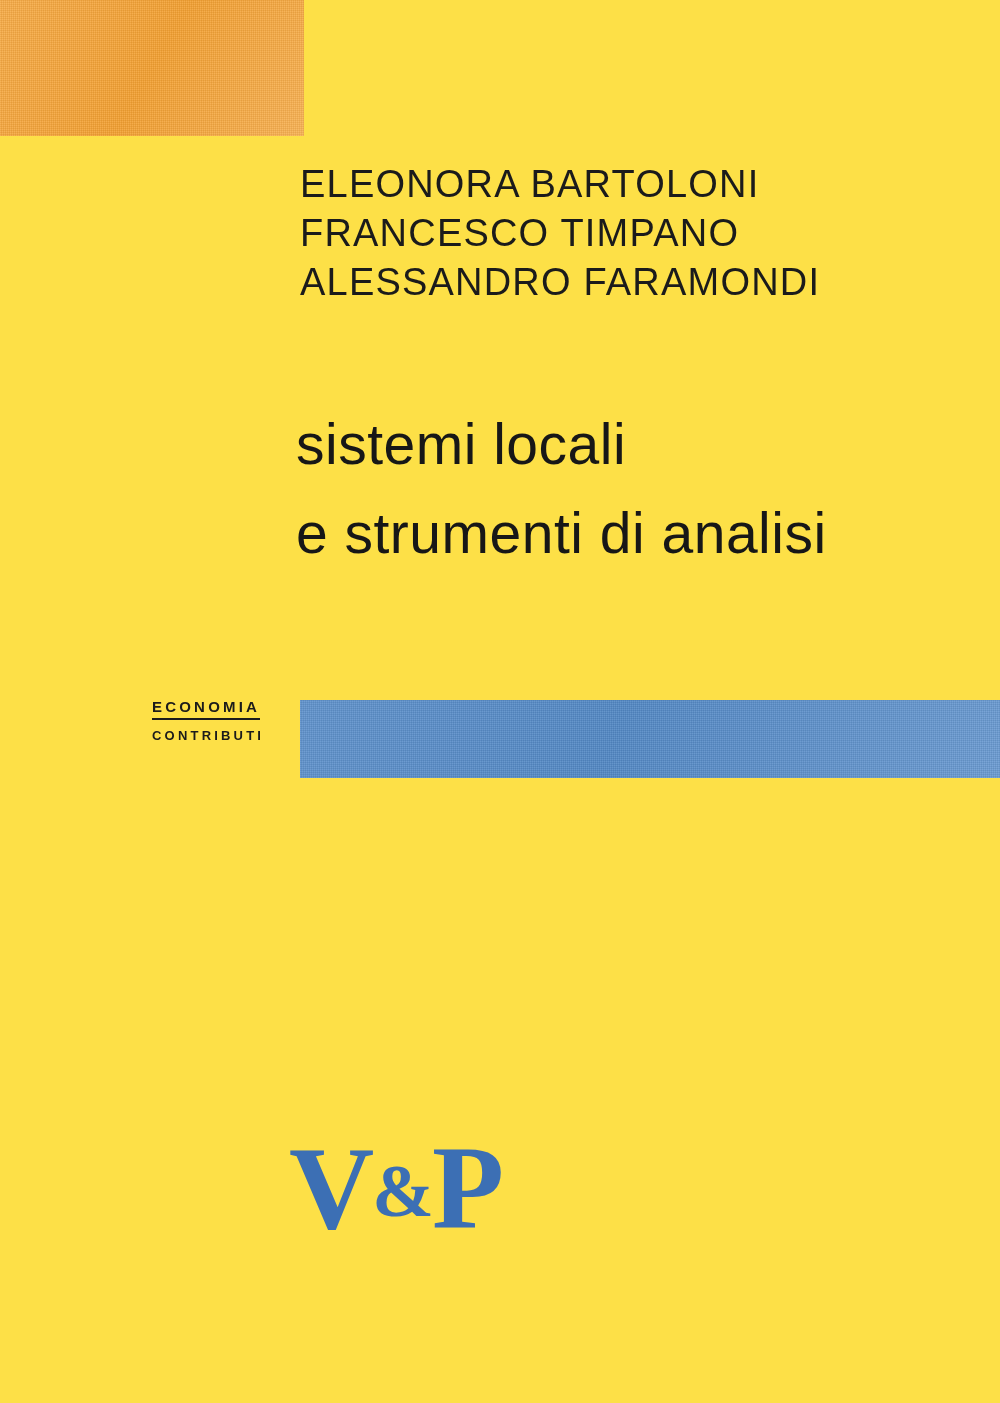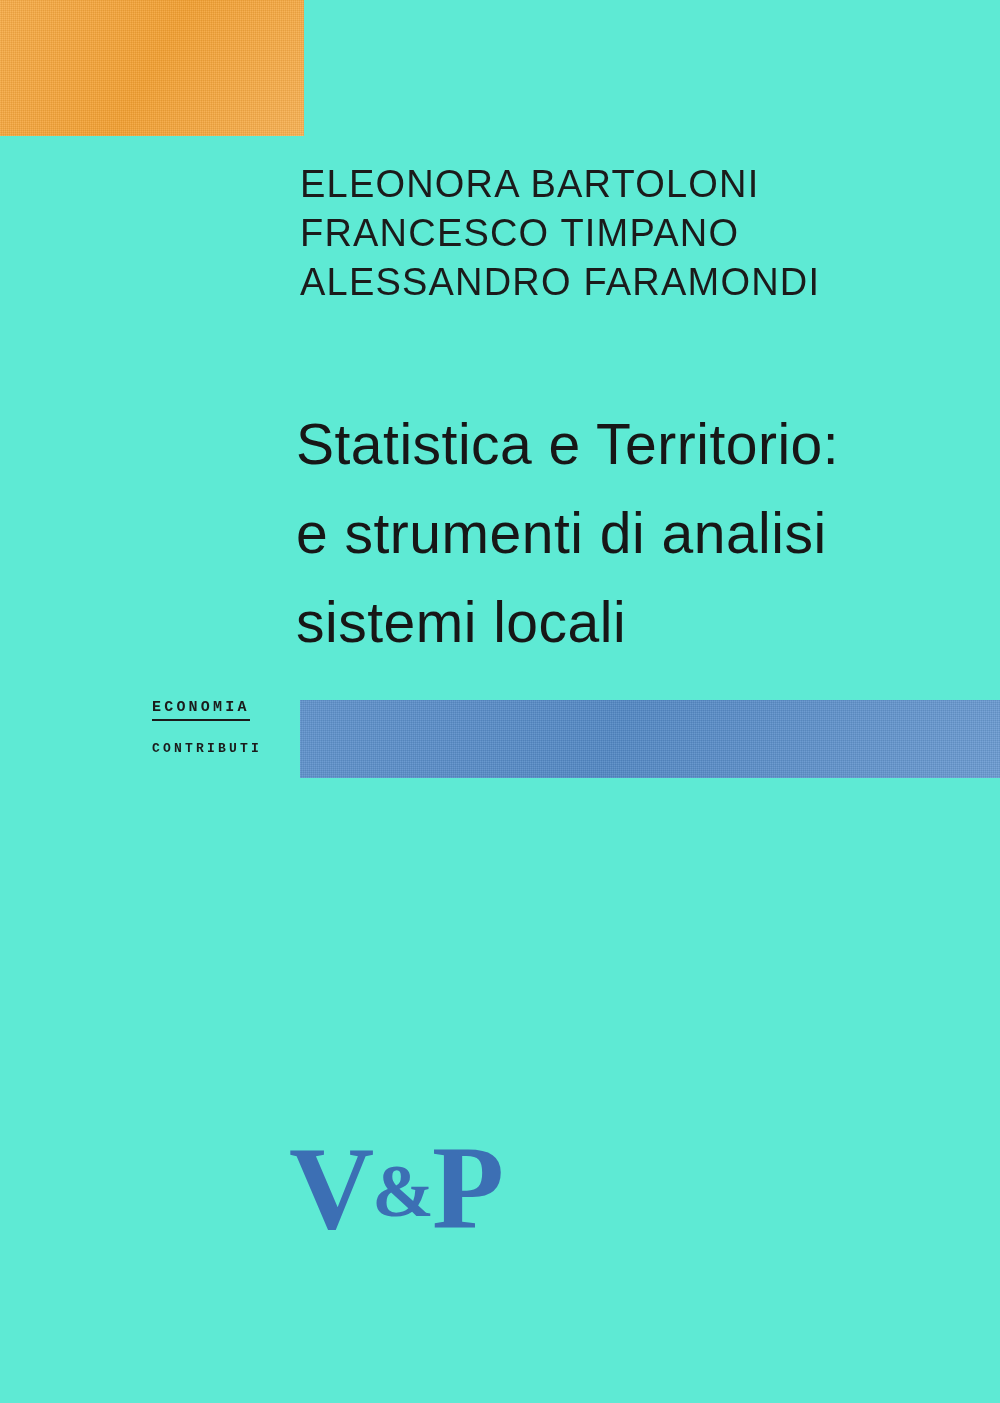--- a/index.html
+++ b/index.html
@@ -7,21 +7,21 @@
     padding: 0;
     background: #ffffff;
   }
   body {
     font-family: "Liberation Sans", sans-serif;
   }
   .cover {
     position: relative;
     width: 1000px;
     height: 1403px;
-    background: #5eead4;
+    background: #fde047;
     overflow: hidden;
   }
   
   .orange-block {
     position: absolute;
     left: 0;
     top: 0;
     width: 304px;
     height: 136px;
     background: #f6a43a;
@@ -73,33 +73,32 @@
       repeating-linear-gradient(90deg, rgba(255,255,255,0.06) 0px, rgba(255,255,255,0.06) 1px, rgba(0,0,0,0.04) 1px, rgba(0,0,0,0.04) 2px),
       linear-gradient(110deg, #6093cd 0%, #5288c5 45%, #6b9bd2 100%);
   }
   
   .series {
     position: absolute;
     left: 152px;
     top: 698px;
     width: 150px;
     text-align: left;
-    font-family: Liberation Mono, monospace;
   }
   .series-main {
     font-size: 15px;
     font-weight: bold;
     letter-spacing: 3.2px;
     color: #1b1b1b;
     padding-bottom: 3px;
     border-bottom: 2px solid #1b1b1b;
     display: inline-block;
   }
   .series-sub {
-    margin-top: 20px;
+    margin-top: 8px;
     font-size: 13px;
     font-weight: bold;
     letter-spacing: 3.2px;
     color: #1b1b1b;
   }
   
   .logo {
     position: absolute;
     left: 0;
     top: 1130px;
@@ -126,23 +125,22 @@
 
   <div class="orange-block"></div>
 
   <div class="authors">
     <div class="author-line">ELEONORA BARTOLONI</div>
     <div class="author-line">FRANCESCO TIMPANO</div>
     <div class="author-line">ALESSANDRO FARAMONDI</div>
   </div>
 
   <div class="title">
-    <div class="title-line">Statistica e Territorio:</div>
+    <div class="title-line">sistemi locali</div>
     <div class="title-line">e strumenti di analisi</div>
-    <div class="title-line">sistemi locali</div>
   </div>
 
   <div class="blue-band"></div>
 
   <div class="series">
     <div class="series-main">ECONOMIA</div>
     <div class="series-sub">CONTRIBUTI</div>
   </div>
 
   <div class="logo">

